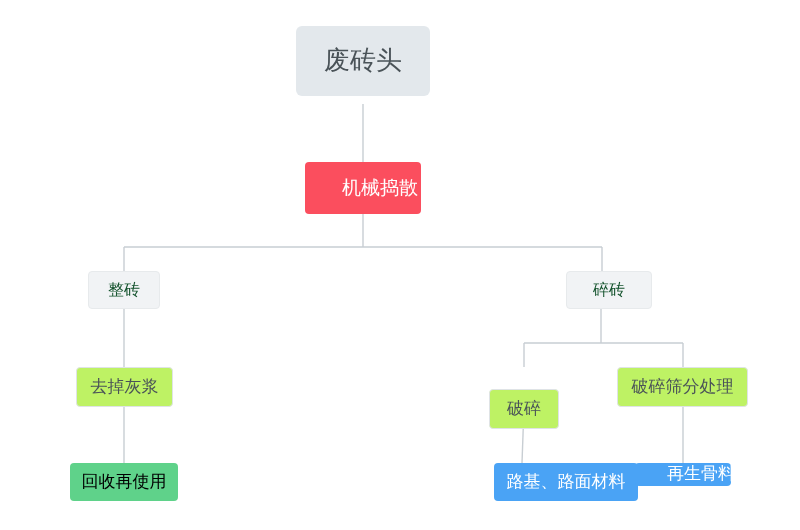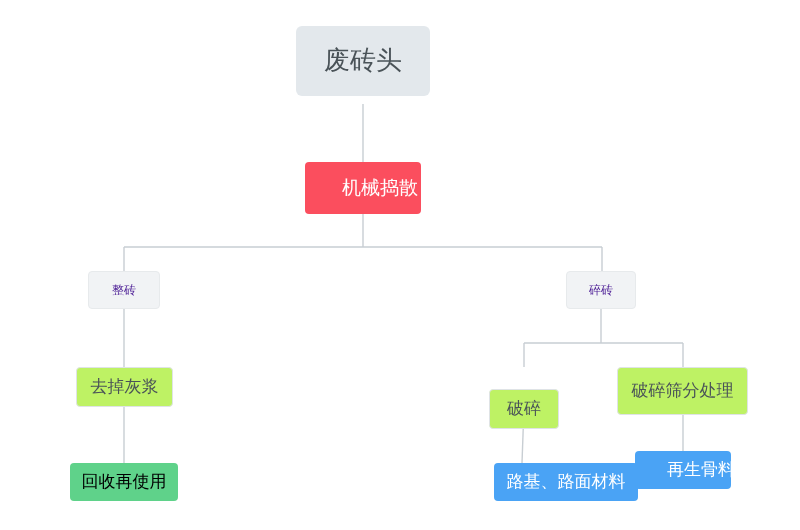--- a/index.html
+++ b/index.html
@@ -49,22 +49,22 @@
   }
   .node-plain {
     background: #bef264;
     color: #4a5358;
     font-size: 17px;
     border: 1px solid #dfe3e6;
     border-radius: 4px;
   }
   .node-plain-small {
     background: #f1f3f5;
-    color: #4c1d95;
-    font-size: 12px;
+    color: #14532d;
+    font-size: 16px;
     border: 1px solid #e7eaec;
     border-radius: 4px;
   }
   .node-green {
     background: #5fd28a;
     color: #000000;
     font-size: 17px;
     border-radius: 4px;
     font-family: Liberation Serif, serif;
   }
@@ -85,21 +85,21 @@
       <path d="M124,309 L124,367" fill="none" stroke="#c8ced3" stroke-width="1.4"></path>
       <path d="M124,407 L124,463" fill="none" stroke="#c8ced3" stroke-width="1.4"></path>
       <path d="M601,309 L601,343 M524,343 L683,343 M524,343 L524,367 M683,343 L683,367" fill="none" stroke="#c8ced3" stroke-width="1.4"></path>
       <path d="M524,407 L522,463" fill="none" stroke="#c8ced3" stroke-width="1.4"></path>
       <path d="M683,407 L683,463" fill="none" stroke="#c8ced3" stroke-width="1.4"></path>
     </svg>
   <div id="nodes-layer">
       <div class="node node-root" style="left: 296px; top: 26px; width: 134px; height: 70px;">废砖头</div>
       <div class="node node-process" style="left: 305px; top: 162px; width: 116px; height: 52px; padding-left: 34px;">机械捣散</div>
       <div class="node node-plain-small" style="left: 88px; top: 271px; width: 72px; height: 38px;">整砖</div>
-      <div class="node node-plain-small" style="left: 566px; top: 271px; width: 70px; height: 38px;">碎砖</div>
+      <div class="node node-plain-small" style="left: 566px; top: 271px; width: 86px; height: 38px;">碎砖</div>
       <div class="node node-plain" style="left: 76px; top: 367px; width: 97px; height: 40px;">去掉灰浆</div>
       <div class="node node-plain" style="left: 489px; top: 389px; width: 70px; height: 40px;">破碎</div>
-      <div class="node node-plain" style="left: 617px; top: 367px; width: 131px; height: 48px;">破碎筛分处理</div>
+      <div class="node node-plain" style="left: 617px; top: 367px; width: 131px; height: 40px;">破碎筛分处理</div>
       <div class="node node-green" style="left: 70px; top: 463px; width: 108px; height: 38px;">回收再使用</div>
       <div class="node node-blue" style="left: 450px; top: 463px; width: 144px; height: 38px; margin-left: 44px;">路基、路面材料</div>
-      <div class="node node-blue" style="left: 635px; top: 451px; width: 96px; height: 38px; padding-left: 36px;">再生骨料</div>
+      <div class="node node-blue" style="left: 635px; top: 463px; width: 96px; height: 23px; padding-left: 36px;">再生骨料</div>
     </div>
 </div>
 
 </body></html>

